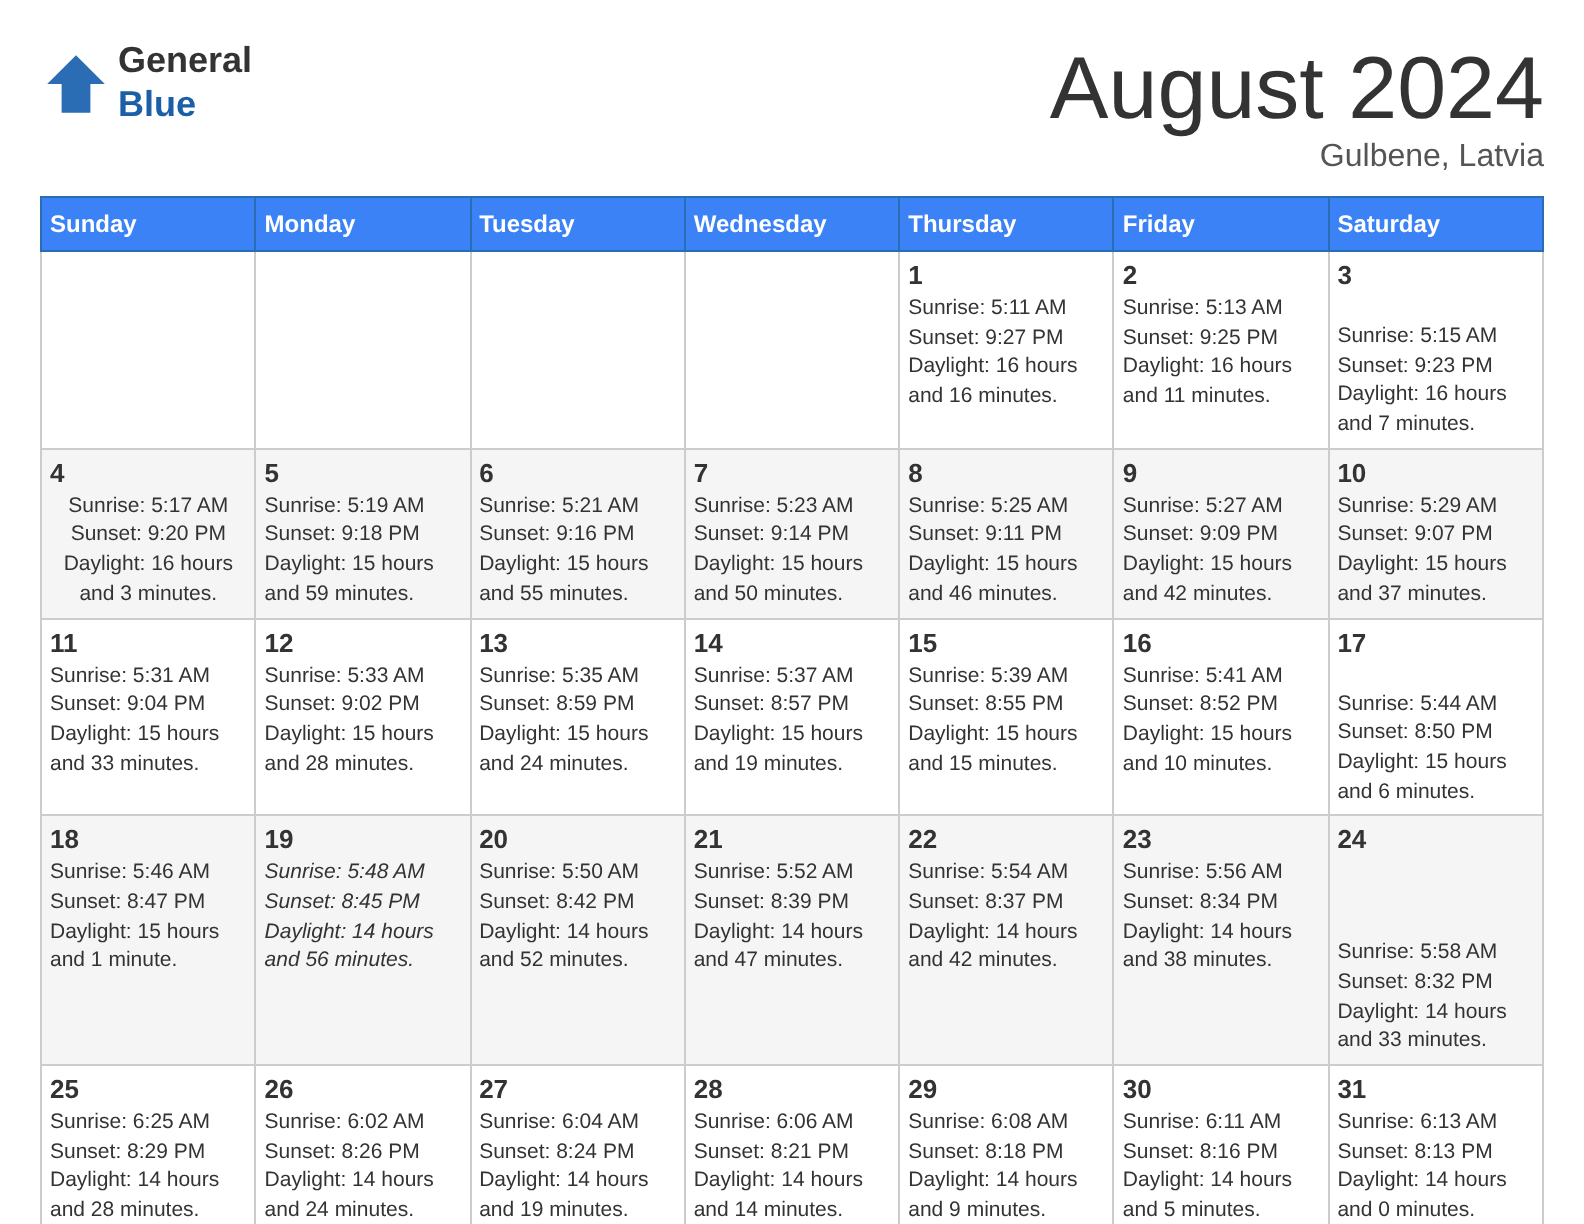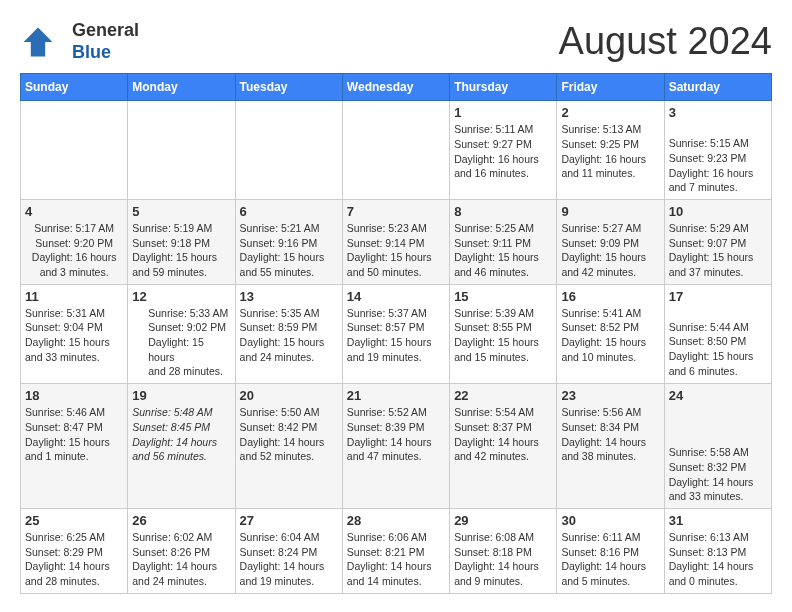--- a/index.html
+++ b/index.html
@@ -12,21 +12,21 @@
     }
     .header {
       display: flex;
       justify-content: space-between;
       align-items: flex-start;
       margin-bottom: 10px;
     }
     .logo {
       display: flex;
       align-items: center;
-      gap: 16px;
+      gap: 3px;
     }
     .logo-text {
       display: flex;
       flex-direction: column;
       line-height: 1.2;
     }
     .logo-general {
       font-size: 18px;
       font-weight: bold;
       color: #333;
@@ -37,21 +37,21 @@
       color: #1a5fa8;
     }
     .logo-icon {
       width: 36px;
       height: 36px;
     }
     .title-block {
       text-align: right;
     }
     .title-block h1 {
-      font-size: 38px;
+      font-size: 44px;
       font-weight: normal;
       color: #333;
     }
     .title-block h2 {
       font-size: 16px;
       font-weight: normal;
       color: #555;
     }
     .calendar {
       width: 100%;
@@ -102,20 +102,21 @@
     <svg class="logo-icon" viewBox="0 0 40 40">
       <polygon points="20,4 36,20 28,20 28,36 12,36 12,20 4,20" fill="#2a6db5"></polygon>
     </svg>
     <div class="logo-text">
       <span class="logo-general">General</span>
       <span class="logo-blue">Blue</span>
     </div>
   </div>
   <div class="title-block">
     <h1>August 2024</h1>
+    <h2>Gulbene, Latvia</h2>
   </div>
 </div>
 
 <table class="calendar">
   <thead>
     <tr>
     <th>Sunday</th>
         <th>Monday</th>
         <th>Tuesday</th>
         <th>Wednesday</th>
@@ -206,21 +207,21 @@
       <tr>
         <td>
           <span class="day-num">11</span>
           <div class="day-info" style="white-space: pre-line;">Sunrise: 5:31 AM
 Sunset: 9:04 PM
 Daylight: 15 hours
 and 33 minutes.</div>
         </td>
         <td>
           <span class="day-num">12</span>
-          <div class="day-info" style="white-space: pre-line; margin-left: 16px;">Sunrise: 5:33 AM
+          <div class="day-info" style="white-space: pre-line;">Sunrise: 5:33 AM
 Sunset: 9:02 PM
 Daylight: 15 hours
 and 28 minutes.</div>
         </td>
         <td>
           <span class="day-num">13</span>
           <div class="day-info" style="white-space: pre-line;">Sunrise: 5:35 AM
 Sunset: 8:59 PM
 Daylight: 15 hours
 and 24 minutes.</div>

